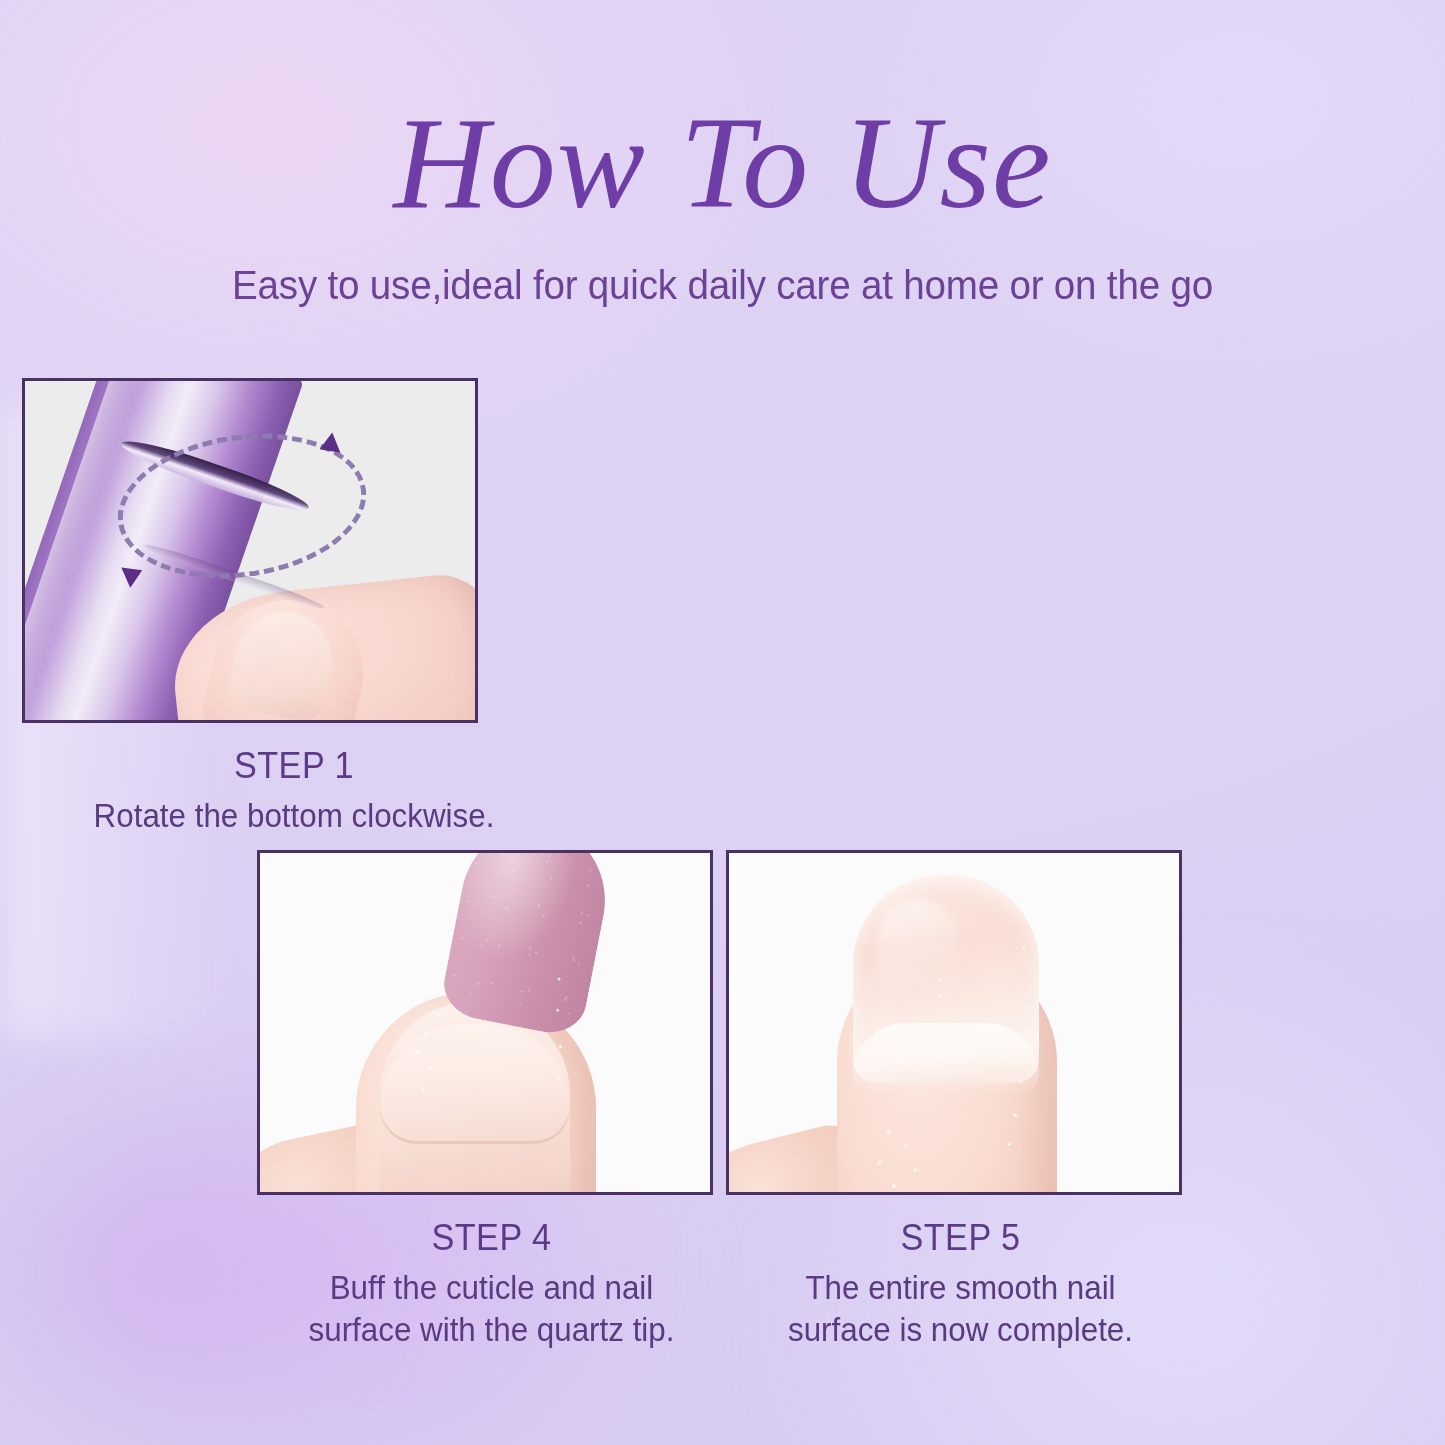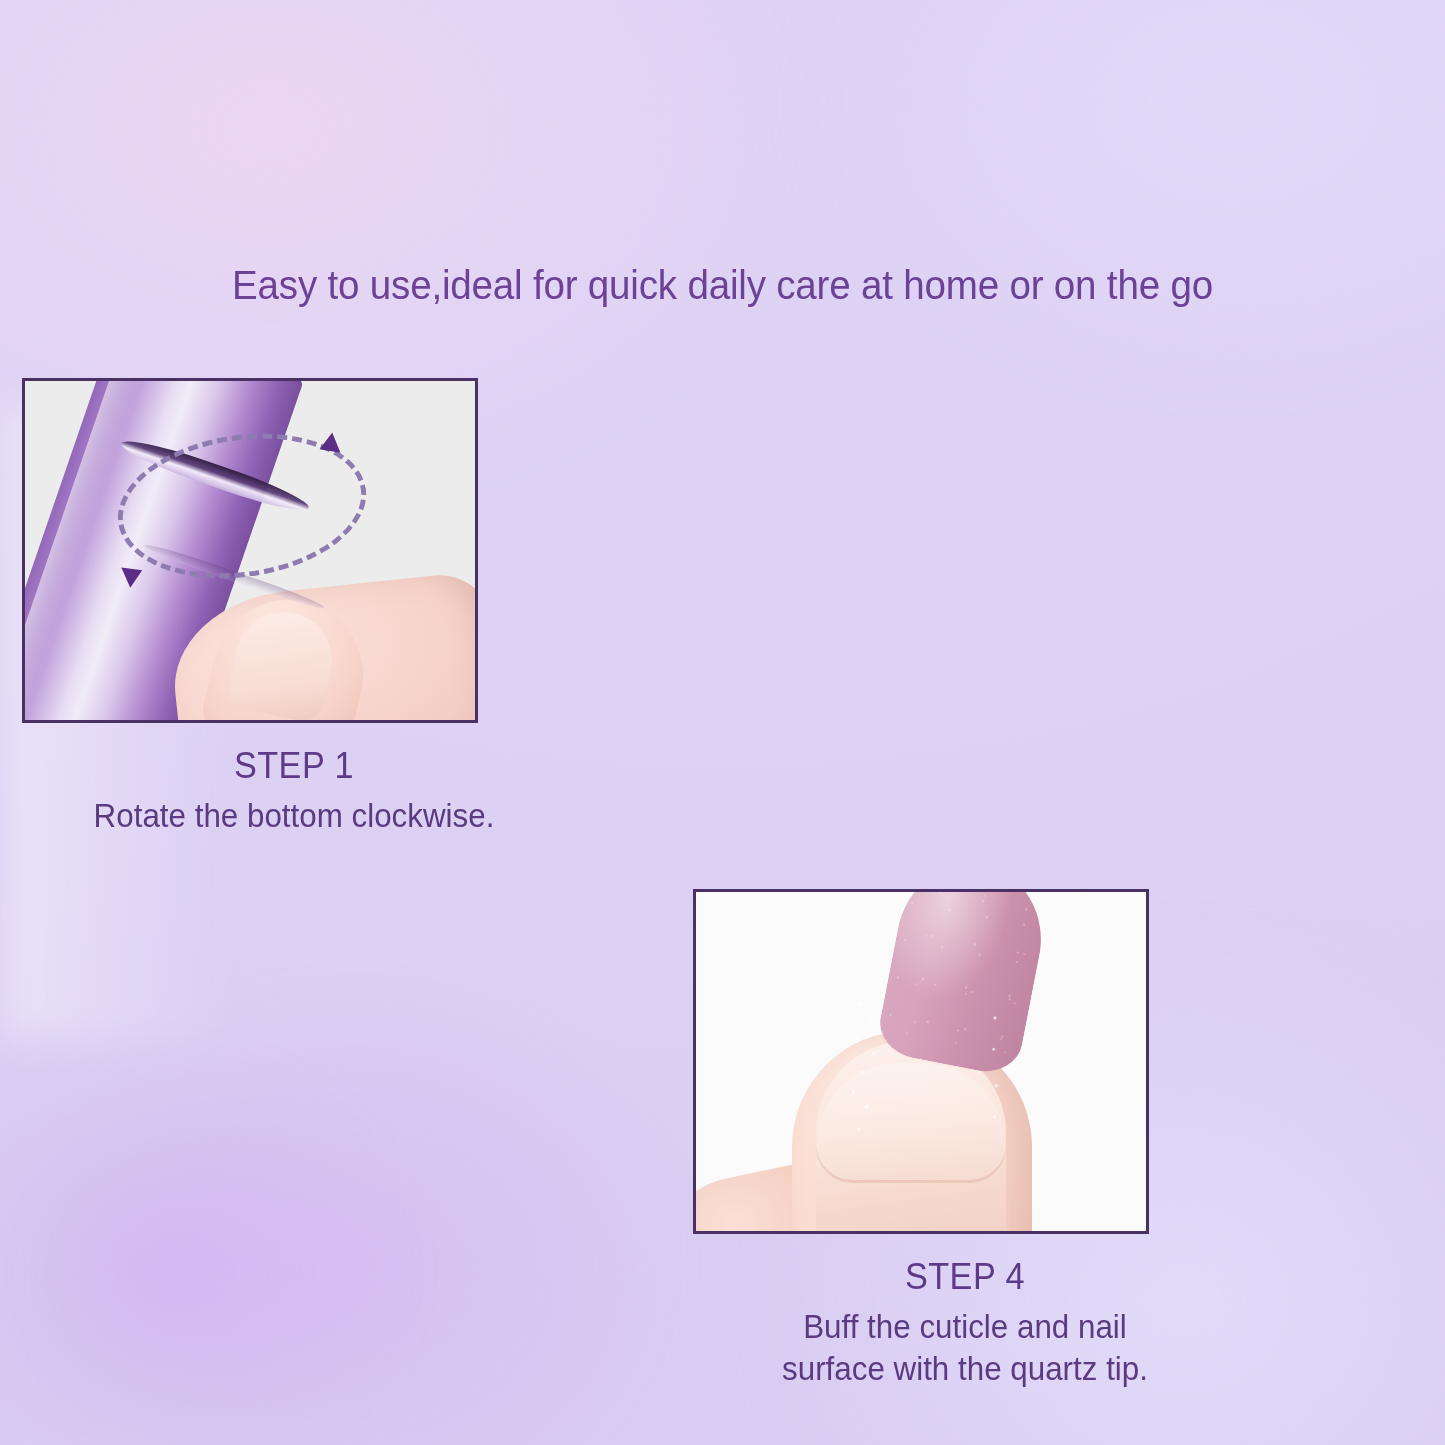--- a/index.html
+++ b/index.html
@@ -85,21 +85,21 @@
     font-size:41px;
     font-weight:400;
     letter-spacing:-.2px;
     color:#6b4296;
     transform:scaleX(.94);
   }
 
   
   .row{ position:absolute; display:flex; }
   .row-1{ left:22px; top:378px; width:1408px; justify-content:space-between; }
-  .row-2{ left:257px; top:889px; width:938px; justify-content:flex-end;margin-left:42px; }
+  .row-2{ left:257px; top:850px; width:938px; justify-content:space-between; }
 
   .step{ width:544px; }
 
   .photo{
     width:456px; height:345px;
     border:3px solid #493263;
     background:#efeff0;
     position:relative;
     overflow:hidden;
   }
@@ -515,20 +515,21 @@
 <div class="bg-glow-tl"></div>
 <div class="bg-glow-tr"></div>
 <div class="bg-glow-br"></div>
 <div class="bg-swirl"></div>
 <div class="bg-swirl2"></div>
 <div class="bg-arc"></div>
 <div class="bg-sheen-l"></div>
 
 <div class="page">
 
+  <h1 class="title">How To Use</h1>
   <p class="subtitle">Easy to use,ideal for quick daily care at home or on the go</p>
 
   <div class="row row-1">
 
     <div class="step">
       <div class="photo">
         <div class="p1-bg"></div>
         <div class="p1-barrel">
           
         </div>
@@ -561,16 +562,32 @@
         <div class="p4-tip"></div>
         <div class="p4-tip-grain"></div>
         <div class="p4-oil"></div>
         <div class="p4-oil-r"></div>
       </div>
       <div class="step-title">STEP 4</div>
       <div class="step-desc">Buff the cuticle and nail
 surface with the quartz tip.</div>
     </div>
 
+    <div class="step">
+      <div class="photo">
+        <div class="p5-bg"></div>
+        <div class="p5-knuckle"></div>
+        <div class="p5-finger"></div>
+        <div class="p5-nail"></div>
+        <div class="p5-nail-band"></div>
+        <div class="p5-nail-shine"></div>
+        <div class="p5-sparkle"></div>
+        <div class="p5-oil"></div>
+        <div class="p5-oil2"></div>
+      </div>
+      <div class="step-title">STEP 5</div>
+      <div class="step-desc">The entire smooth nail
+surface is now complete.</div>
+    </div>
 
   </div>
 
 </div>
 
 </body></html>

